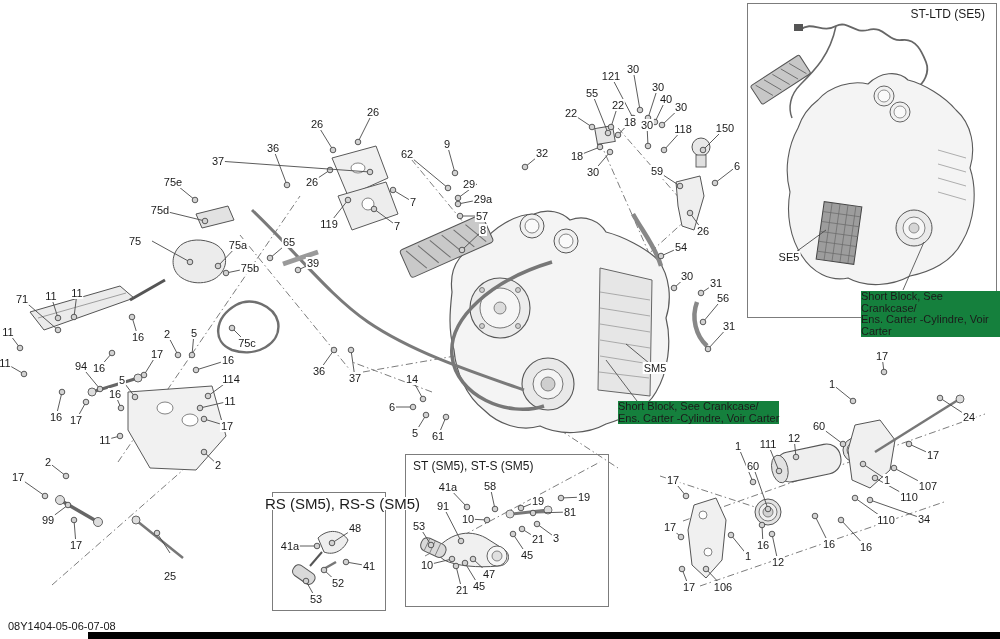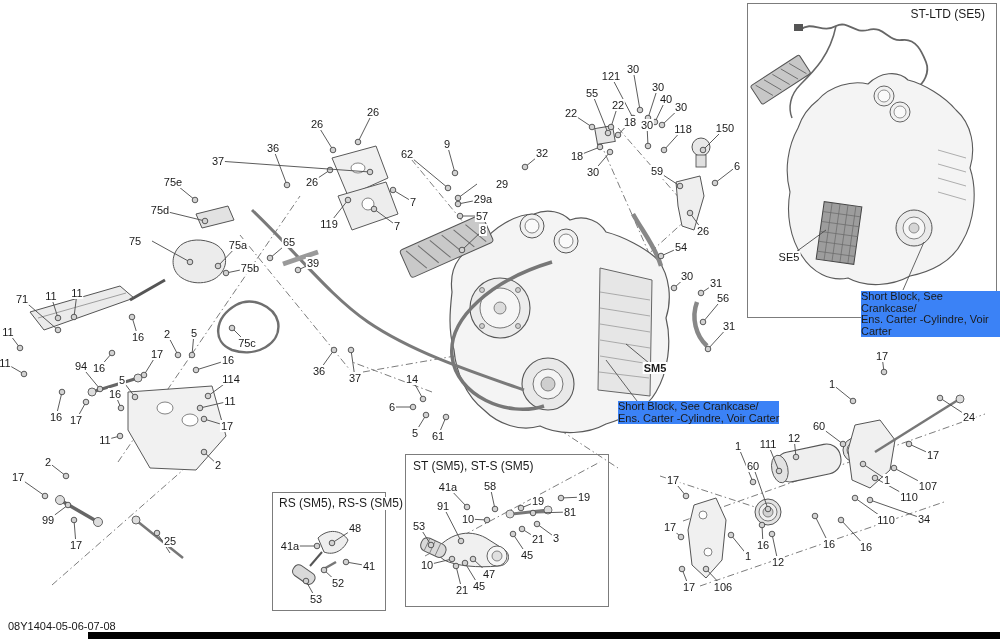--- a/index.html
+++ b/index.html
@@ -2,21 +2,21 @@
 <html><head>
 <meta charset="utf-8">
 <style>
   html,body{margin:0;padding:0;background:#fff;}
   #stage{position:relative;width:1000px;height:639px;background:#ffffff;overflow:hidden;
          font-family:"Liberation Sans",sans-serif;}
   svg.layer{position:absolute;left:0;top:0;z-index:1;pointer-events:none;}
   #leaders{z-index:3;}
   .co{position:absolute;transform:translate(-50%,-50%);font:11px/12px "Liberation Sans",sans-serif;
       color:#1b1b1b;background:#ffffff;padding:0 1px;white-space:nowrap;z-index:5;}
-  .note{position:absolute;font:11px/11.5px "Liberation Sans",sans-serif;color:#1b1b1b;z-index:5;background:#3b82f6;}
+  .note{position:absolute;font:11px/11.5px "Liberation Sans",sans-serif;color:#1b1b1b;z-index:5;background:#15803d;}
   .pbox{position:absolute;border:1.5px solid #7c7c7c;z-index:2;background:transparent;}
   .boxtitle{position:absolute;font:12px/13px "Liberation Sans",sans-serif;color:#1b1b1b;z-index:5;background:#fff;padding:0 2px;}
   #ltd-title{right:13px;top:8px;}
   #code{position:absolute;left:8px;top:620px;font:11px "Liberation Sans",sans-serif;color:#161616;z-index:5;}
   #bottombar{position:absolute;left:88px;top:632px;width:912px;height:7px;background:#000;z-index:6;}
 </style>
 </head>
 <body>
 
 <div id="stage">
@@ -452,21 +452,21 @@
       <circle cx="465" cy="563" r="2.8" fill="#d2d2d2" stroke="#4a4a4a" stroke-width="0.9"></circle>
       <line x1="655" y1="368" x2="626" y2="344" stroke="#4a4a4a" stroke-width="0.9"></line>
       <line x1="789" y1="257" x2="826" y2="230" stroke="#4a4a4a" stroke-width="0.9"></line>
     </svg>
 
   <div class="pbox" id="ltd-box" style="left:747px;top:3px;width:248px;height:313px;"></div>
   <div class="pbox" id="rs-box" style="left:272px;top:492px;width:112px;height:117px;"></div>
   <div class="pbox" id="st-box" style="left:405px;top:454px;width:202px;height:151px;"></div>
 
   <div class="boxtitle" id="ltd-title">ST-LTD (SE5)</div>
-  <div class="boxtitle" style="left:277px;top:497px;font-size:12px;">RS (SM5), RS-S (SM5)</div>
+  <div class="boxtitle" style="left:263px;top:497px;font-size:15px;">RS (SM5), RS-S (SM5)</div>
   <div class="boxtitle" style="left:411px;top:460px;">ST (SM5), ST-S (SM5)</div>
 
   <div class="note" style="left:618px;top:401px;">
     <div>Short Block, See Crankcase/</div>
     <div>Ens. Carter -Cylindre, Voir Carter</div>
   </div>
   <div class="note" style="left:861px;top:291px;">
     <div>Short Block, See Crankcase/</div>
     <div>Ens. Carter -Cylindre, Voir Carter</div>
   </div>
@@ -491,21 +491,21 @@
     <div class="co" style="left: 737px; top: 166px;">6</div>
     <div class="co" style="left: 703px; top: 231px;">26</div>
     <div class="co" style="left: 542px; top: 153px;">32</div>
     <div class="co" style="left: 317px; top: 124px;">26</div>
     <div class="co" style="left: 373px; top: 112px;">26</div>
     <div class="co" style="left: 312px; top: 182px;">26</div>
     <div class="co" style="left: 218px; top: 161px;">37</div>
     <div class="co" style="left: 273px; top: 148px;">36</div>
     <div class="co" style="left: 407px; top: 154px;">62</div>
     <div class="co" style="left: 447px; top: 144px;">9</div>
-    <div class="co" style="left: 502px; top: 184px;">29</div>
+    <div class="co" style="left: 469px; top: 184px;">29</div>
     <div class="co" style="left: 483px; top: 199px;">29a</div>
     <div class="co" style="left: 482px; top: 216px;">57</div>
     <div class="co" style="left: 329px; top: 224px;">119</div>
     <div class="co" style="left: 413px; top: 202px;">7</div>
     <div class="co" style="left: 397px; top: 226px;">7</div>
     <div class="co" style="left: 483px; top: 230px;">8</div>
     <div class="co" style="left: 289px; top: 242px;">65</div>
     <div class="co" style="left: 313px; top: 263px;">39</div>
     <div class="co" style="left: 173px; top: 182px;">75e</div>
     <div class="co" style="left: 160px; top: 210px;">75d</div>
@@ -530,21 +530,21 @@
     <div class="co" style="left: 115px; top: 394px;">16</div>
     <div class="co" style="left: 56px; top: 417px;">16</div>
     <div class="co" style="left: 76px; top: 420px;">17</div>
     <div class="co" style="left: 230px; top: 401px;">11</div>
     <div class="co" style="left: 227px; top: 426px;">17</div>
     <div class="co" style="left: 105px; top: 440px;">11</div>
     <div class="co" style="left: 48px; top: 462px;">2</div>
     <div class="co" style="left: 18px; top: 477px;">17</div>
     <div class="co" style="left: 48px; top: 520px;">99</div>
     <div class="co" style="left: 76px; top: 545px;">17</div>
-    <div class="co" style="left: 170px; top: 541px;">25</div>
+    <div class="co" style="left: 170px; top: 576px;">25</div>
     <div class="co" style="left: 218px; top: 465px;">2</div>
     <div class="co" style="left: 319px; top: 371px;">36</div>
     <div class="co" style="left: 355px; top: 378px;">37</div>
     <div class="co" style="left: 412px; top: 379px;">14</div>
     <div class="co" style="left: 392px; top: 407px;">6</div>
     <div class="co" style="left: 415px; top: 433px;">5</div>
     <div class="co" style="left: 438px; top: 436px;">61</div>
     <div class="co" style="left: 681px; top: 247px;">54</div>
     <div class="co" style="left: 687px; top: 276px;">30</div>
     <div class="co" style="left: 716px; top: 283px;">31</div>
@@ -586,15 +586,15 @@
     <div class="co" style="left: 443px; top: 506px;">91</div>
     <div class="co" style="left: 468px; top: 519px;">10</div>
     <div class="co" style="left: 419px; top: 526px;">53</div>
     <div class="co" style="left: 556px; top: 538px;">3</div>
     <div class="co" style="left: 538px; top: 539px;">21</div>
     <div class="co" style="left: 527px; top: 555px;">45</div>
     <div class="co" style="left: 427px; top: 565px;">10</div>
     <div class="co" style="left: 489px; top: 574px;">47</div>
     <div class="co" style="left: 462px; top: 590px;">21</div>
     <div class="co" style="left: 479px; top: 586px;">45</div>
-    <div class="co" style="left: 655px; top: 368px; font-weight: bold;">SM5</div>
+    <div class="co" style="left: 655px; top: 368px;">SM5</div>
     <div class="co" style="left: 789px; top: 257px;">SE5</div>
   </div>
 
 </body></html>

